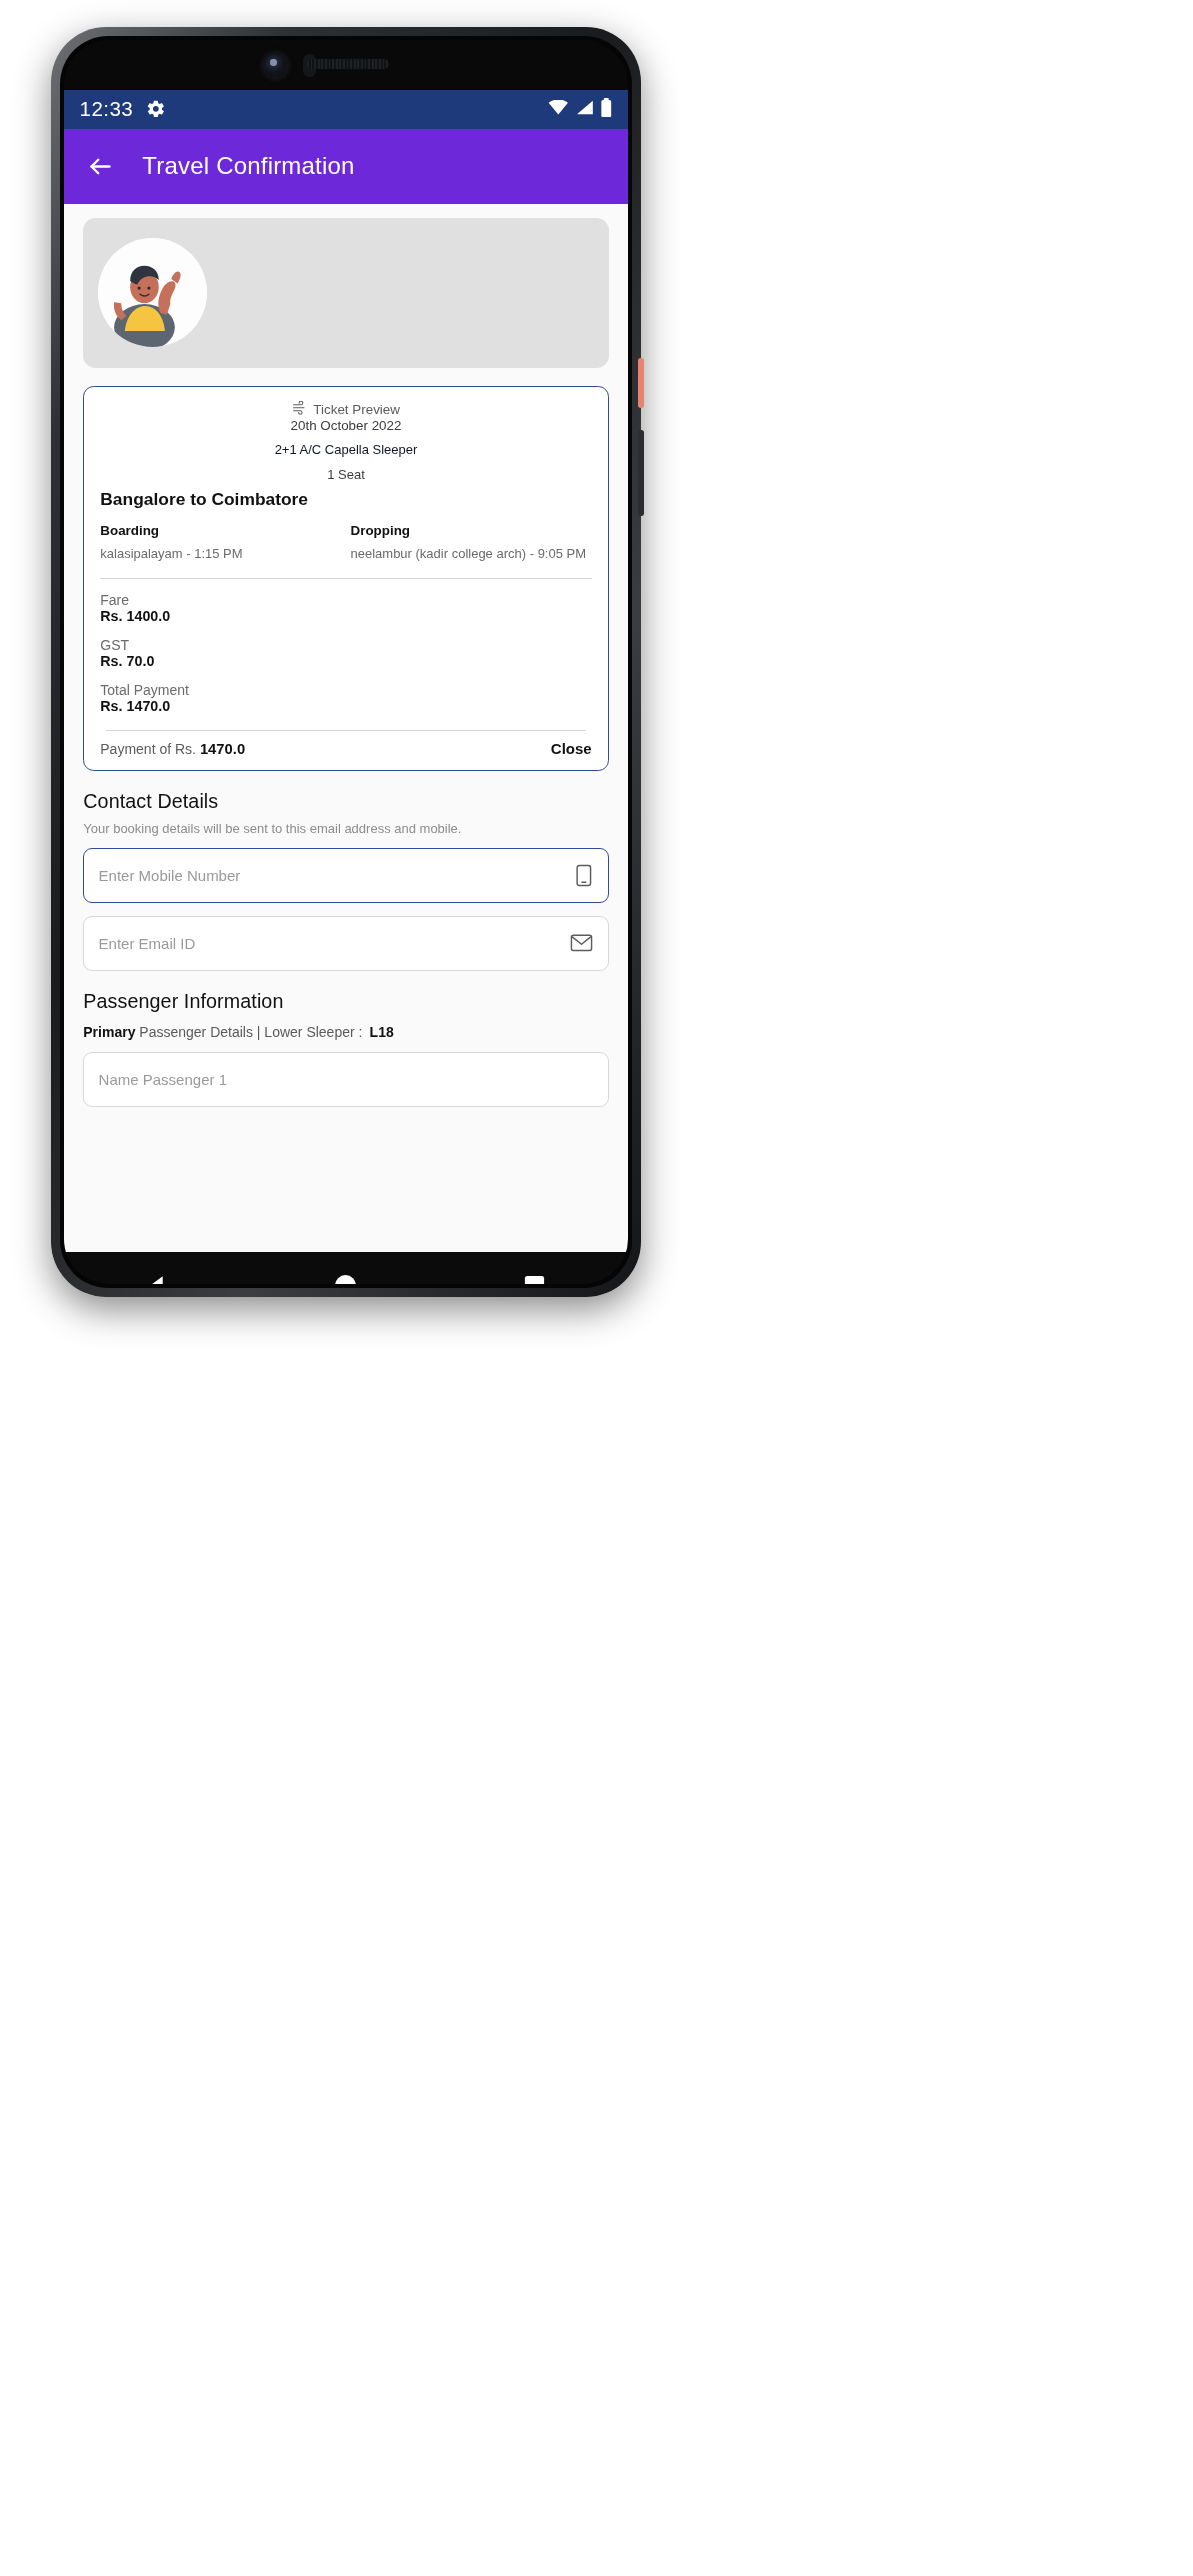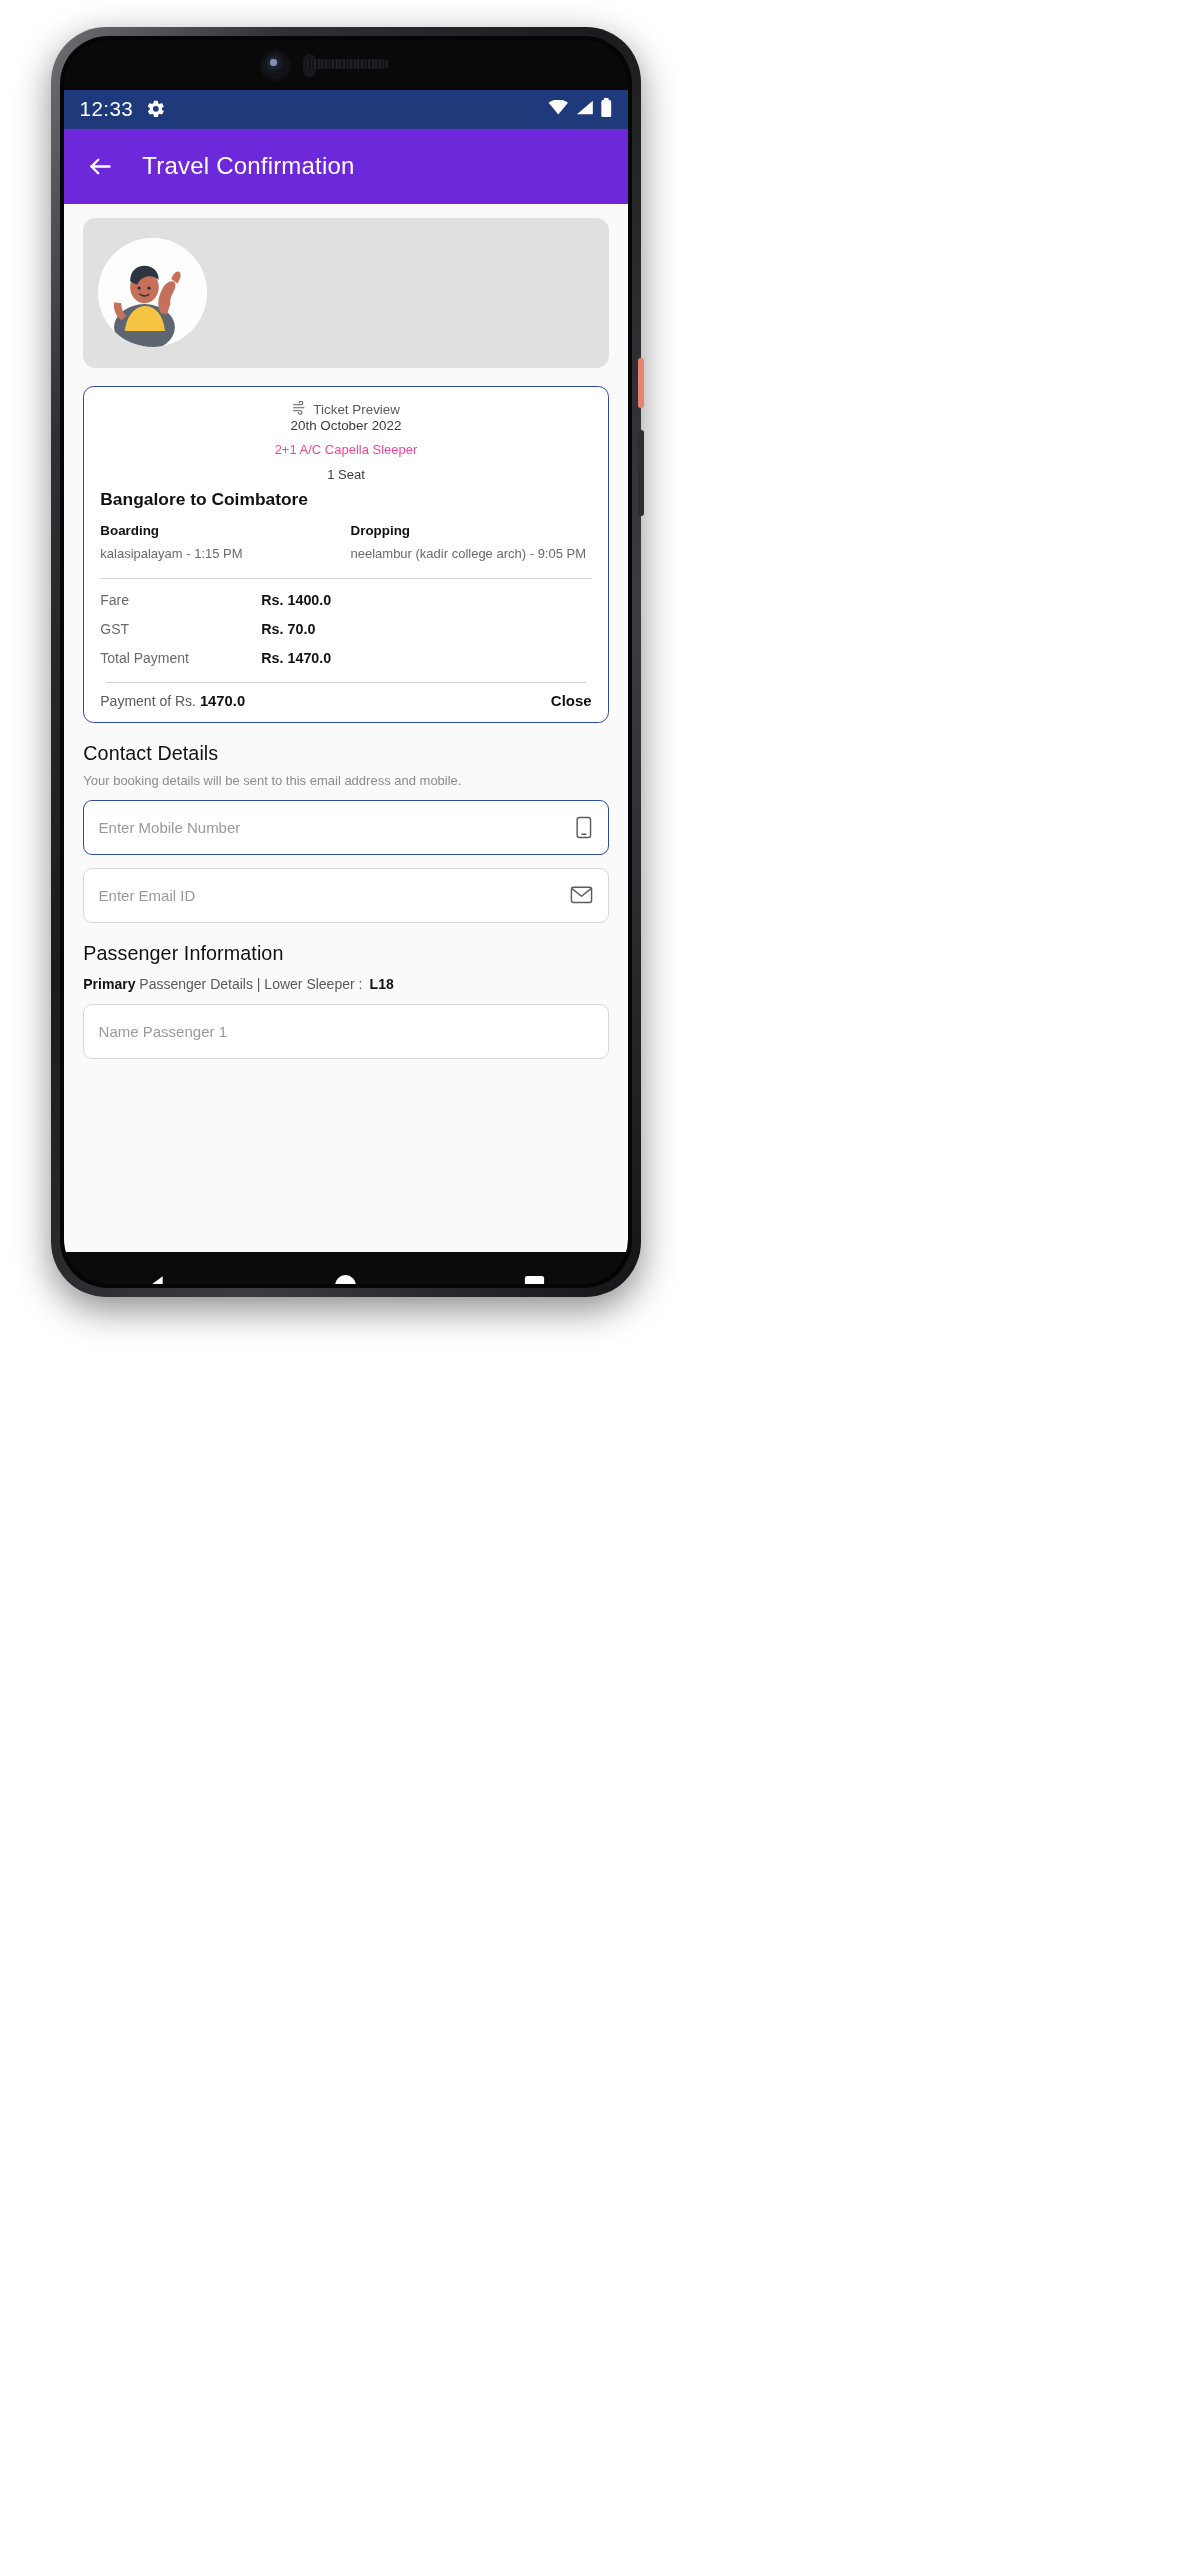--- a/index.html
+++ b/index.html
@@ -93,29 +93,29 @@
 
   
   #ticket-card {
     margin:18px 19.7px 0; background:#fff;
     border:1.4px solid #2f4b9b; border-radius:10.7px;
     padding:14.3px 16px 12.5px;
   }
   .tk-row { display:flex; justify-content:space-between; align-items:center;flex-direction:column; }
   #tk-preview-label { display:flex; align-items:center; gap:6.3px; font-size:13.4px; color:#5b5b5b; }
   #tk-date { font-size:13.4px; color:#3c3c3c; }
-  #tk-bus-type { font-size:13px; color:#ec4899; margin-top:9.8px; }
+  #tk-bus-type { font-size:13px; color:#0f172a; margin-top:9.8px; }
   #tk-seats { font-size:13px; color:#3c3c3c; margin-top:9.8px; }
   #tk-route { font-size:17.4px; font-weight:bold; color:#111; margin-top:7.2px; }
   #tk-bd-grid { display:flex; margin-top:12.5px; gap:9px; }
   .tk-col { flex:1 1 50%; }
   .tk-col-head { font-size:13.4px; font-weight:bold; color:#111; }
   .tk-col-val { font-size:13px; color:#6a6a6a; margin-top:6.3px; line-height:1.5; }
   #tk-divider-1 { height:0.9px; background:#d8d8d8; margin:14.3px 0 10.7px; }
-  .tk-fare-row { display:flex; margin-top:13px; align-items:baseline; }
+  .tk-fare-row { display:flex; margin-top:13px; align-items:baseline;flex-direction:column; }
   .tk-fare-label { width:161px; font-size:14px; color:#6a6a6a; }
   .tk-fare-val { font-size:14.3px; font-weight:bold; color:#111; }
   #tk-divider-2 { height:1.3px; background:#e2cfcf; margin:16px 5.4px 9px; }
   #tk-footer { display:flex; justify-content:space-between; align-items:center; margin-top:5.4px; }
   #tk-pay-text { font-size:14px; color:#5b5b5b; }
   #tk-pay-text b { color:#111; font-size:14.8px; }
   #tk-close { font-size:15px; font-weight:bold; color:#111; }
 
   
   .section-title { margin:19.7px 19.7px 0; font-size:19.7px; color:#111; letter-spacing:0.1px; }

